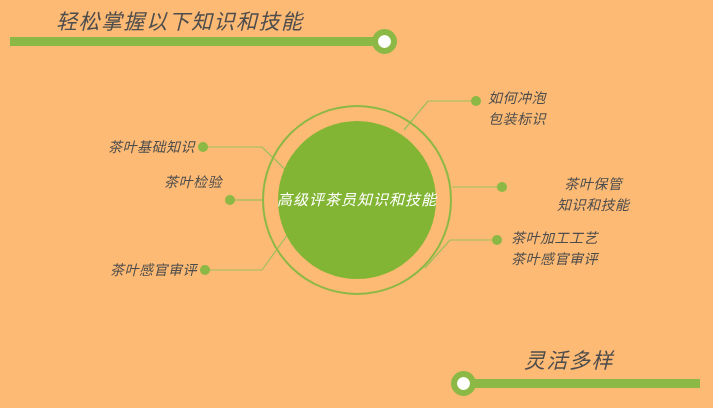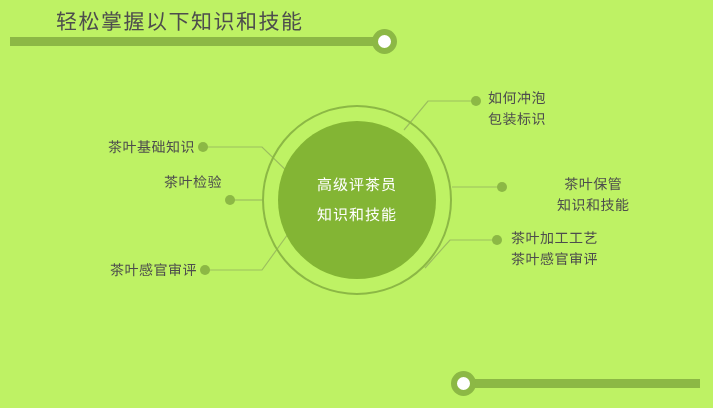--- a/index.html
+++ b/index.html
@@ -8,22 +8,23 @@
     padding: 0;
     background: #ffffff;
   }
   body {
     font-family: "DejaVu Sans", "Liberation Sans", sans-serif;
   }
   #stage {
     position: relative;
     width: 713px;
     height: 408px;
-    background: #bef264;
+    background: #fdba74;
     overflow: hidden;
+    font-style: italic;
   }
 
   
   .banner-bar {
     position: absolute;
     height: 9px;
     background: #8cb845;
   }
   #top-bar { left: 10px; top: 37px; width: 376px; }
   #bottom-bar { left: 462px; top: 379px; width: 238px; }
@@ -69,21 +70,21 @@
     box-sizing: border-box;
   }
   #inner-disc {
     position: absolute;
     left: 16px; top: 16px;
     width: 158px;
     height: 158px;
     border-radius: 50%;
     background: #83b534;
     display: flex;
-    flex-direction: column;
+    flex-direction: row;
     align-items: center;
     justify-content: center;
   }
   #inner-disc .core-line {
     color: #ffffff;
     font-size: 15px;
     letter-spacing: 1px;
     line-height: 30px;
     white-space: nowrap;
   }
@@ -177,14 +178,15 @@
     <div>知识和技能</div>
   </div>
 
   <div class="spoke-label right" style="left:511px; top:228px;">
     <div>茶叶加工工艺</div>
     <div>茶叶感官审评</div>
   </div>
 
   <div id="bottom-bar" class="banner-bar"></div>
   <div id="bottom-ring" class="banner-ring"></div>
+  <div id="bottom-title" class="banner-title">灵活多样</div>
 
 </div>
 
 </body></html>

